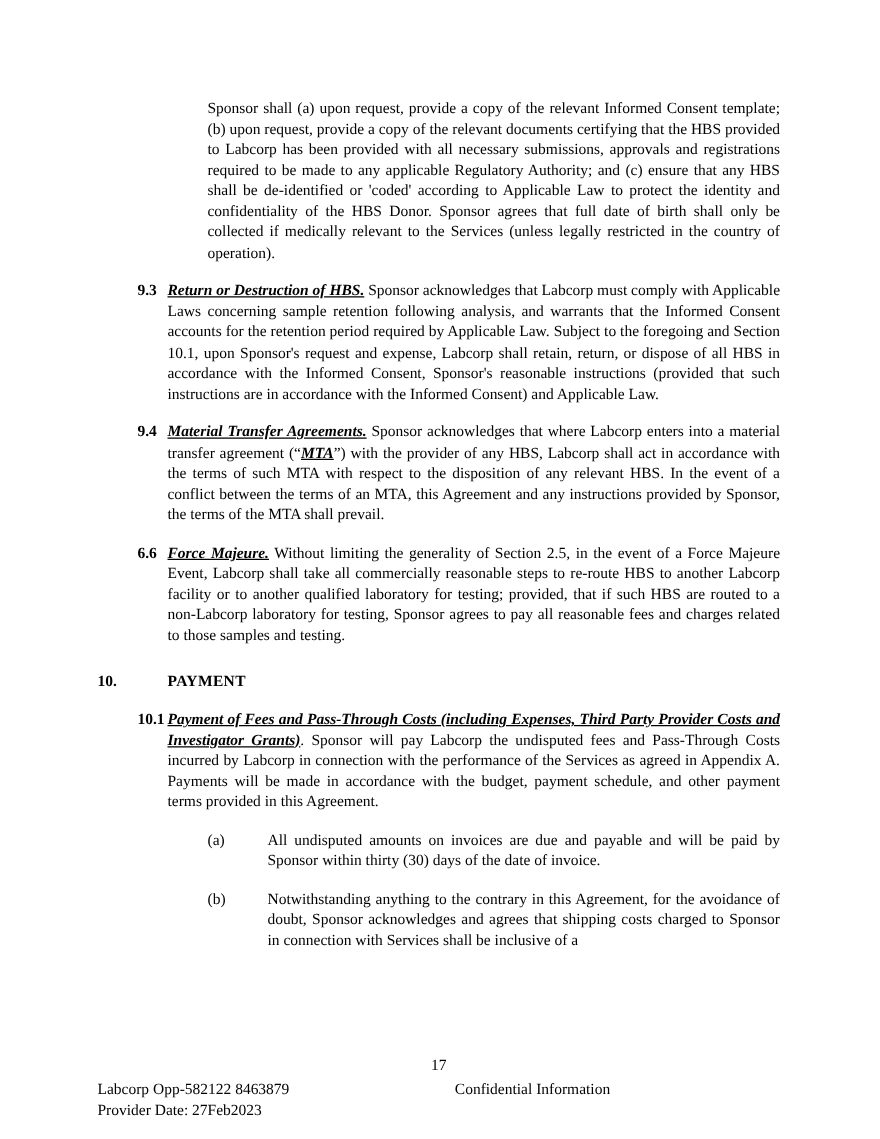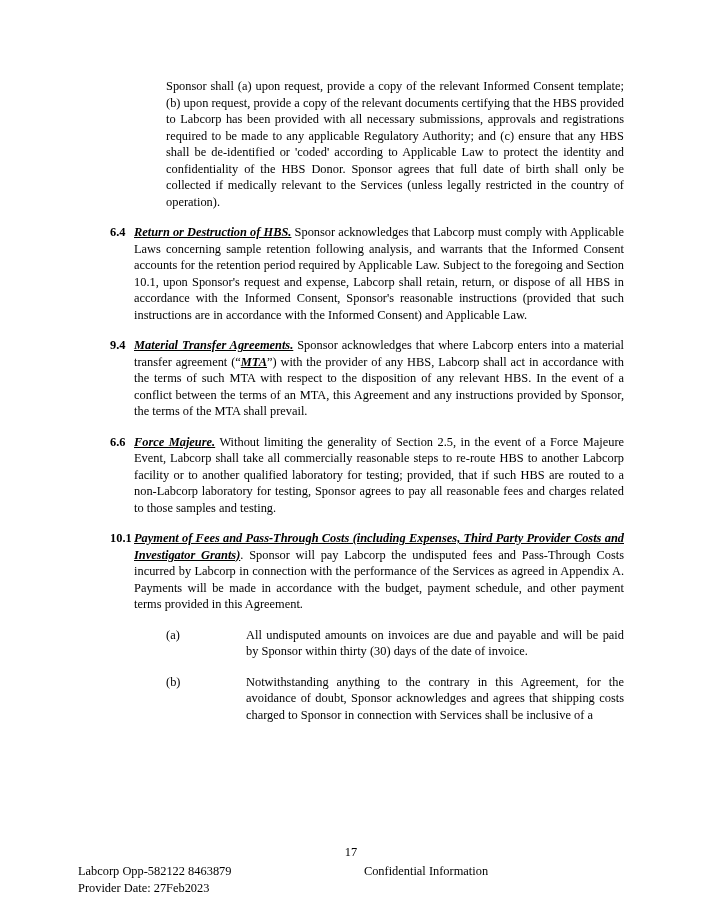--- a/index.html
+++ b/index.html
@@ -79,21 +79,20 @@
     flex: 0 0 48px;
     font-size: 12.4px;
     line-height: 1.33;
   }
   .sub-item .text {
     flex: 1 1 auto;
     font-size: 12.4px;
     line-height: 1.33;
     text-align: justify;
     text-justify: inter-word;
-    margin-left: 32px;
   }
   .footer {
     position: absolute;
     left: 0;
     right: 0;
     bottom: 14px;
     padding: 0 80px 0 78px;
     font-size: 12.4px;
   }
   .page-number {
@@ -121,34 +120,38 @@
   }
 </style>
 </head>
 <body>
 
 <div class="page">
 
   <p class="intro-para">Sponsor shall (a) upon request, provide a copy of the relevant Informed Consent template; (b) upon request, provide a copy of the relevant documents certifying that the HBS provided to Labcorp has been provided with all necessary submissions, approvals and registrations required to be made to any applicable Regulatory Authority; and (c) ensure that any HBS shall be de-identified or 'coded' according to Applicable Law to protect the identity and confidentiality of the HBS Donor. Sponsor agrees that full date of birth shall only be collected if medically relevant to the Services (unless legally restricted in the country of operation).</p>
 
   <div class="clause">
-    <div class="clause-num">6.4</div>
+    <div class="clause-num">9.3</div>
     <div class="clause-body"><span class="lead">Return or Destruction of HBS.</span><span> Sponsor acknowledges that Labcorp must comply with Applicable Laws concerning sample retention following analysis, and warrants that the Informed Consent accounts for the retention period required by Applicable Law. Subject to the foregoing and Section 10.1, upon Sponsor's request and expense, Labcorp shall retain, return, or dispose of all HBS in accordance with the Informed Consent, Sponsor's reasonable instructions (provided that such instructions are in accordance with the Informed Consent) and Applicable Law.</span></div>
   </div>
 
   <div class="clause">
     <div class="clause-num">9.4</div>
     <div class="clause-body"><span class="lead">Material Transfer Agreements.</span><span> Sponsor acknowledges that where Labcorp enters into a material transfer agreement (“</span><span class="lead">MTA</span><span>”) with the provider of any HBS, Labcorp shall act in accordance with the terms of such MTA with respect to the disposition of any relevant HBS. In the event of a conflict between the terms of an MTA, this Agreement and any instructions provided by Sponsor, the terms of the MTA shall prevail.</span></div>
   </div>
 
   <div class="clause">
     <div class="clause-num">6.6</div>
     <div class="clause-body"><span class="lead">Force Majeure.</span><span> Without limiting the generality of Section 2.5, in the event of a Force Majeure Event, Labcorp shall take all commercially reasonable steps to re-route HBS to another Labcorp facility or to another qualified laboratory for testing; provided, that if such HBS are routed to a non-Labcorp laboratory for testing, Sponsor agrees to pay all reasonable fees and charges related to those samples and testing.</span></div>
   </div>
 
+  <div class="section-head">
+    <div class="num">10.</div>
+    <div class="title">PAYMENT</div>
+  </div>
 
   <div class="clause">
     <div class="clause-num">10.1</div>
     <div class="clause-body"><span class="lead">Payment of Fees and Pass-Through Costs (including Expenses, Third Party Provider Costs and Investigator Grants)</span><span>. Sponsor will pay Labcorp the undisputed fees and Pass-Through Costs incurred by Labcorp in connection with the performance of the Services as agreed in Appendix A. Payments will be made in accordance with the budget, payment schedule, and other payment terms provided in this Agreement.</span></div>
   </div>
 
   <div class="sub-item">
     <div class="label">(a)</div>
     <div class="text">All undisputed amounts on invoices are due and payable and will be paid by Sponsor within thirty (30) days of the date of invoice.</div>
   </div>

